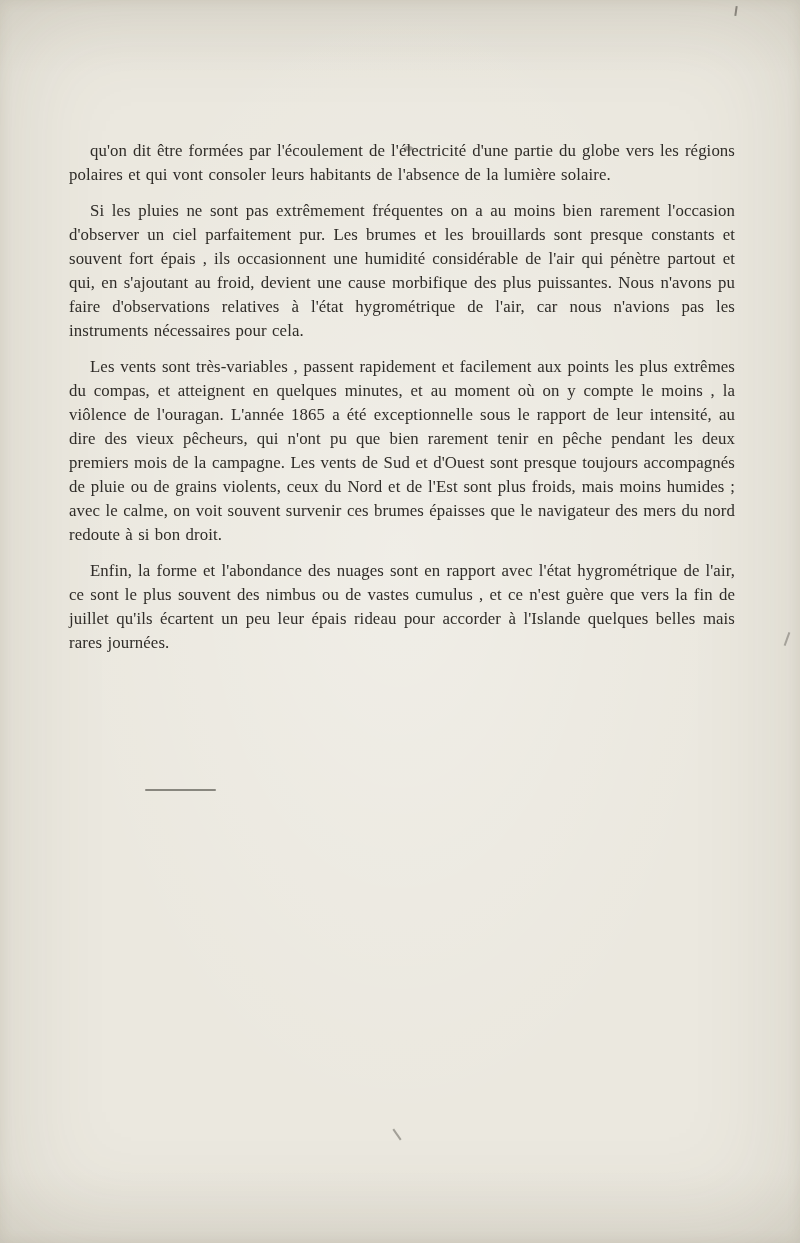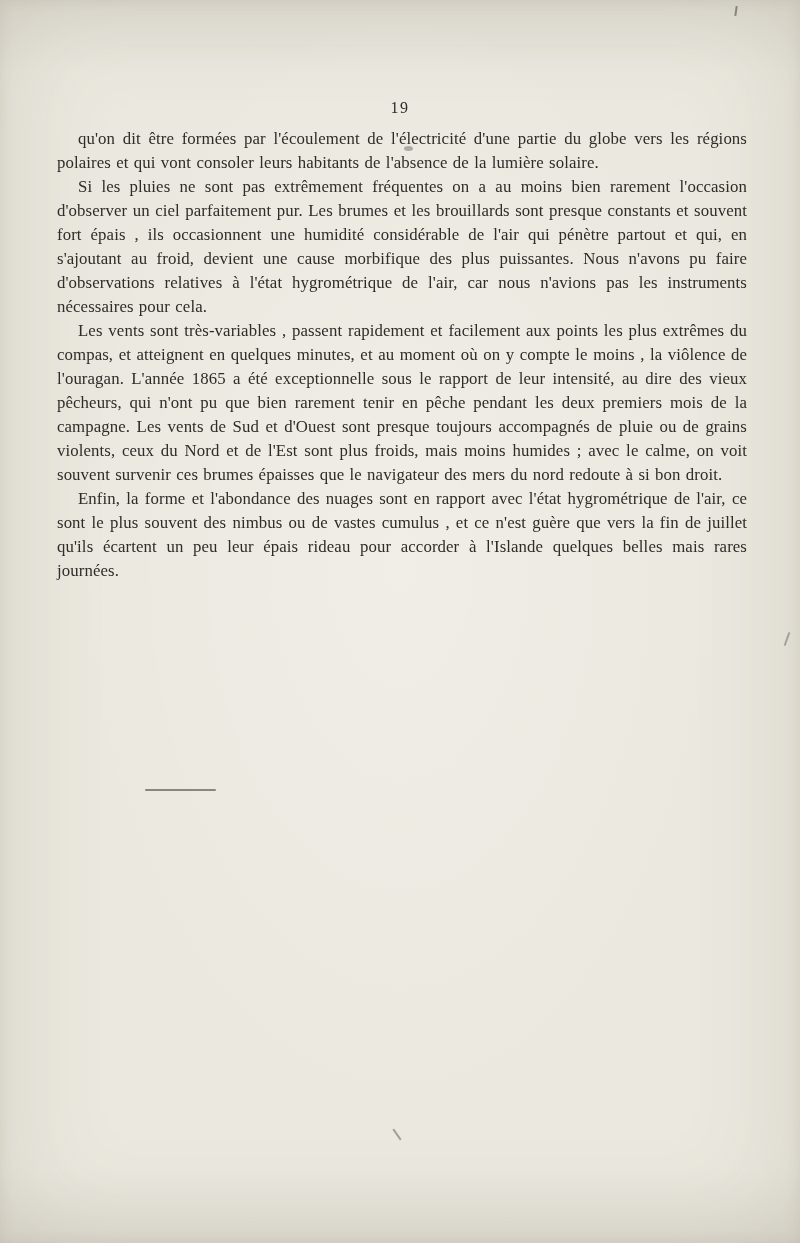--- a/index.html
+++ b/index.html
@@ -36,21 +36,21 @@
     top: 127px;
     left: 57px;
     width: 690px;
     text-align: justify;
     font-size: 16.8px;
     line-height: 24px;
     word-spacing: 1px;
     letter-spacing: 0.1px;
   }
   .text-block p {
-    margin: 0;
+    margin: 12px;
     padding: 0;
     text-indent: 21px;
   }
   
   .artifact-rule {
     position: absolute;
     left: 145px;
     top: 789px;
     width: 71px;
     height: 2px;
@@ -92,21 +92,20 @@
     height: 5px;
     background: rgba(55,52,46,0.35);
     border-radius: 50%;
   }
 </style>
 </head>
 <body>
 
 <div class="page">
 
-  <div class="page-number">19</div>
 
   <div class="text-block">
     <p>qu'on dit être formées par l'écoulement de l'électricité d'une partie du globe vers les régions polaires et qui vont consoler leurs habitants de l'absence de la lumière solaire.</p>
     <p>Si les pluies ne sont pas extrêmement fréquentes on a au moins bien rarement l'occasion d'observer un ciel parfaitement pur. Les brumes et les brouillards sont presque constants et souvent fort épais , ils occasionnent une humidité considérable de l'air qui pénètre partout et qui, en s'ajoutant au froid, devient une cause morbifique des plus puissantes. Nous n'avons pu faire d'observations relatives à l'état hygrométrique de l'air, car nous n'avions pas les instruments nécessaires pour cela.</p>
     <p>Les vents sont très-variables , passent rapidement et facilement aux points les plus extrêmes du compas, et atteignent en quelques minutes, et au moment où on y compte le moins , la viôlence de l'ouragan. L'année 1865 a été exceptionnelle sous le rapport de leur intensité, au dire des vieux pêcheurs, qui n'ont pu que bien rarement tenir en pêche pendant les deux premiers mois de la campagne. Les vents de Sud et d'Ouest sont presque toujours accompagnés de pluie ou de grains violents, ceux du Nord et de l'Est sont plus froids, mais moins humides ; avec le calme, on voit souvent survenir ces brumes épaisses que le navigateur des mers du nord redoute à si bon droit.</p>
     <p>Enfin, la forme et l'abondance des nuages sont en rapport avec l'état hygrométrique de l'air, ce sont le plus souvent des nimbus ou de vastes cumulus , et ce n'est guère que vers la fin de juillet qu'ils écartent un peu leur épais rideau pour accorder à l'Islande quelques belles mais rares journées.</p>
   </div>
 
   <div class="artifact-rule"></div>
   <div class="artifact-tick-top"></div>

